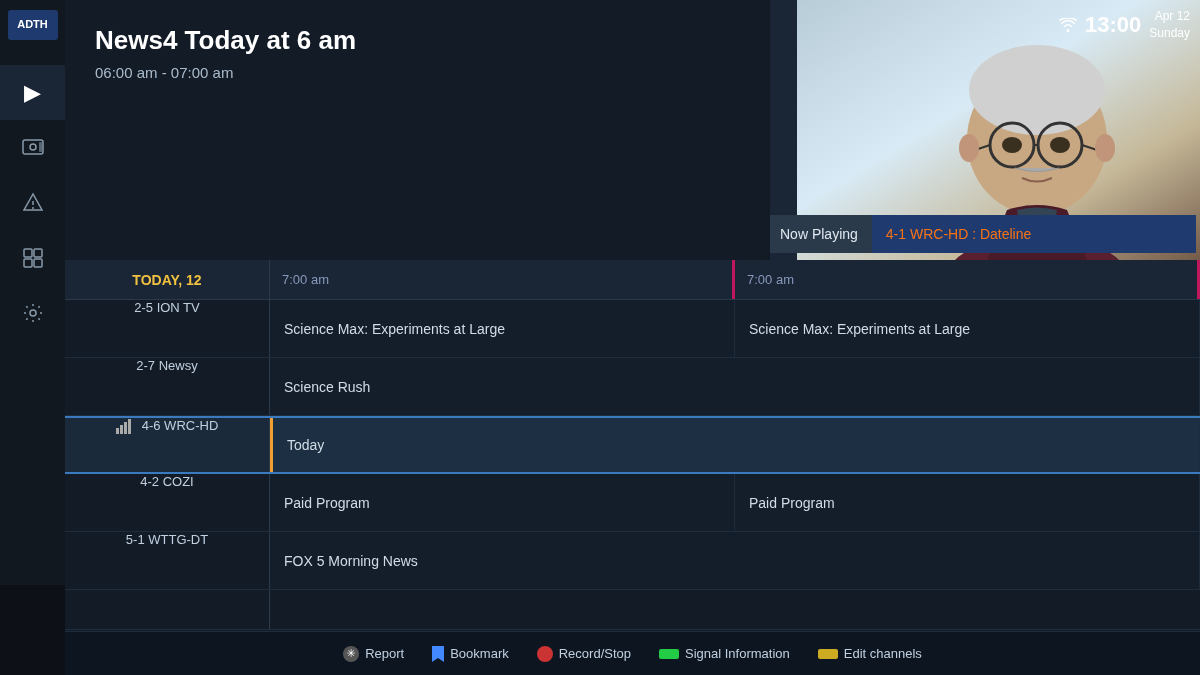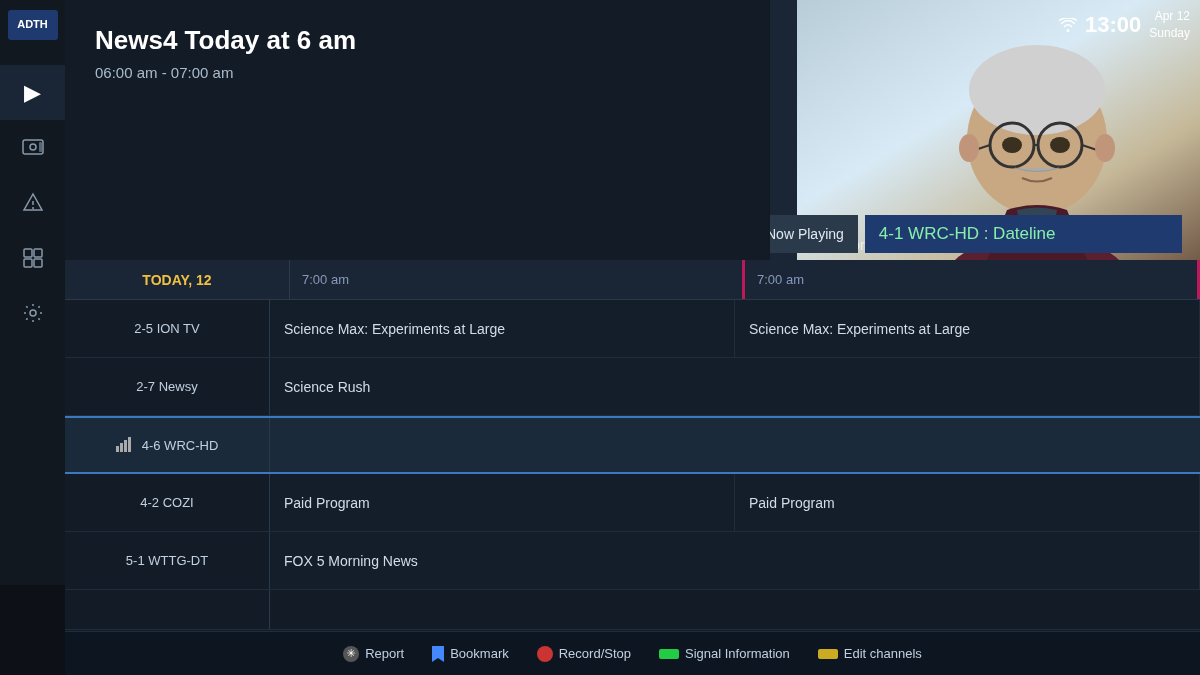--- a/index.html
+++ b/index.html
@@ -112,21 +112,21 @@
       color: #fff;
       font-size: 13px;
     }
     .clock-time { font-size: 22px; font-weight: bold; }
     .clock-date { font-size: 12px; line-height: 1.4; text-align: right; }
 
     
     .now-playing-bar {
       position: absolute;
       bottom: 0;
-      right: 18px;
+      right: 4px;
       width: 430px;
       height: 52px;
       display: flex;
       align-items: center;
     }
     .now-playing-label {
       background: #2a3a4a;
       padding: 0 14px;
       height: 38px;
       display: flex;
@@ -134,44 +134,43 @@
       font-size: 14px;
       color: #e0e8f0;
       font-weight: 500;
     }
     .now-playing-channel {
       background: #1e3a6e;
       padding: 0 14px;
       height: 38px;
       display: flex;
       align-items: center;
-      font-size: 17px;
-      color: #86efac;
-      flex: 1;
-      margin-left: 7px;
+      font-size: 14px;
+      color: #f97316;
+      flex: 1;
     }
 
     
     .epg-container {
       flex: 1;
       display: flex;
       flex-direction: column;
       background: #131b26;
       overflow: hidden;
     }
 
     
     .epg-header {
       display: flex;
       height: 40px;
       background: #1a2535;
       border-bottom: 1px solid #2a3a4a;
     }
     .epg-header-date {
-      width: 225px;
+      width: 205px;
       flex-shrink: 0;
       display: flex;
       align-items: center;
       justify-content: center;
       font-size: 14px;
       color: #f0c040;
       font-weight: 600;
       border-right: 1px solid #2a3a4a;
     }
     .epg-header-times {
@@ -201,21 +200,21 @@
     }
     .epg-row.active-channel {
       background: #1a2a3a;
       border-top: 2px solid #3a7abf;
       border-bottom: 2px solid #3a7abf;
     }
     .epg-channel {
       width: 205px;
       flex-shrink: 0;
       display: flex;
-      align-items: center;
+      align-items: flex-start;
       justify-content: center;
       font-size: 13px;
       color: #c0d0e0;
       border-right: 1px solid #2a3a4a;
       gap: 8px;
     }
     .signal-icon {
       color: #aaaaaa;
       font-size: 14px;
     }
@@ -445,20 +444,23 @@
           <span class="signal-icon">
             <svg width="18" height="16" viewBox="0 0 18 16" fill="none">
               <rect x="0" y="10" width="3" height="6" fill="#aaa"></rect>
               <rect x="4" y="7" width="3" height="9" fill="#aaa"></rect>
               <rect x="8" y="4" width="3" height="12" fill="#aaa"></rect>
               <rect x="12" y="1" width="3" height="15" fill="#aaa"></rect>
             </svg>
           </span>
           <span>4-6 WRC-HD</span>
         </div>
+        <div class="epg-programs">
+          <div class="epg-program full active-prog">Today</div>
+        </div>
       </div>
 
       <div class="epg-row">
         <div class="epg-channel">
           <span>4-2 COZI</span>
         </div>
         <div class="epg-programs">
           <div class="epg-program half">Paid Program</div>
           <div class="epg-program half">Paid Program</div>
         </div>

